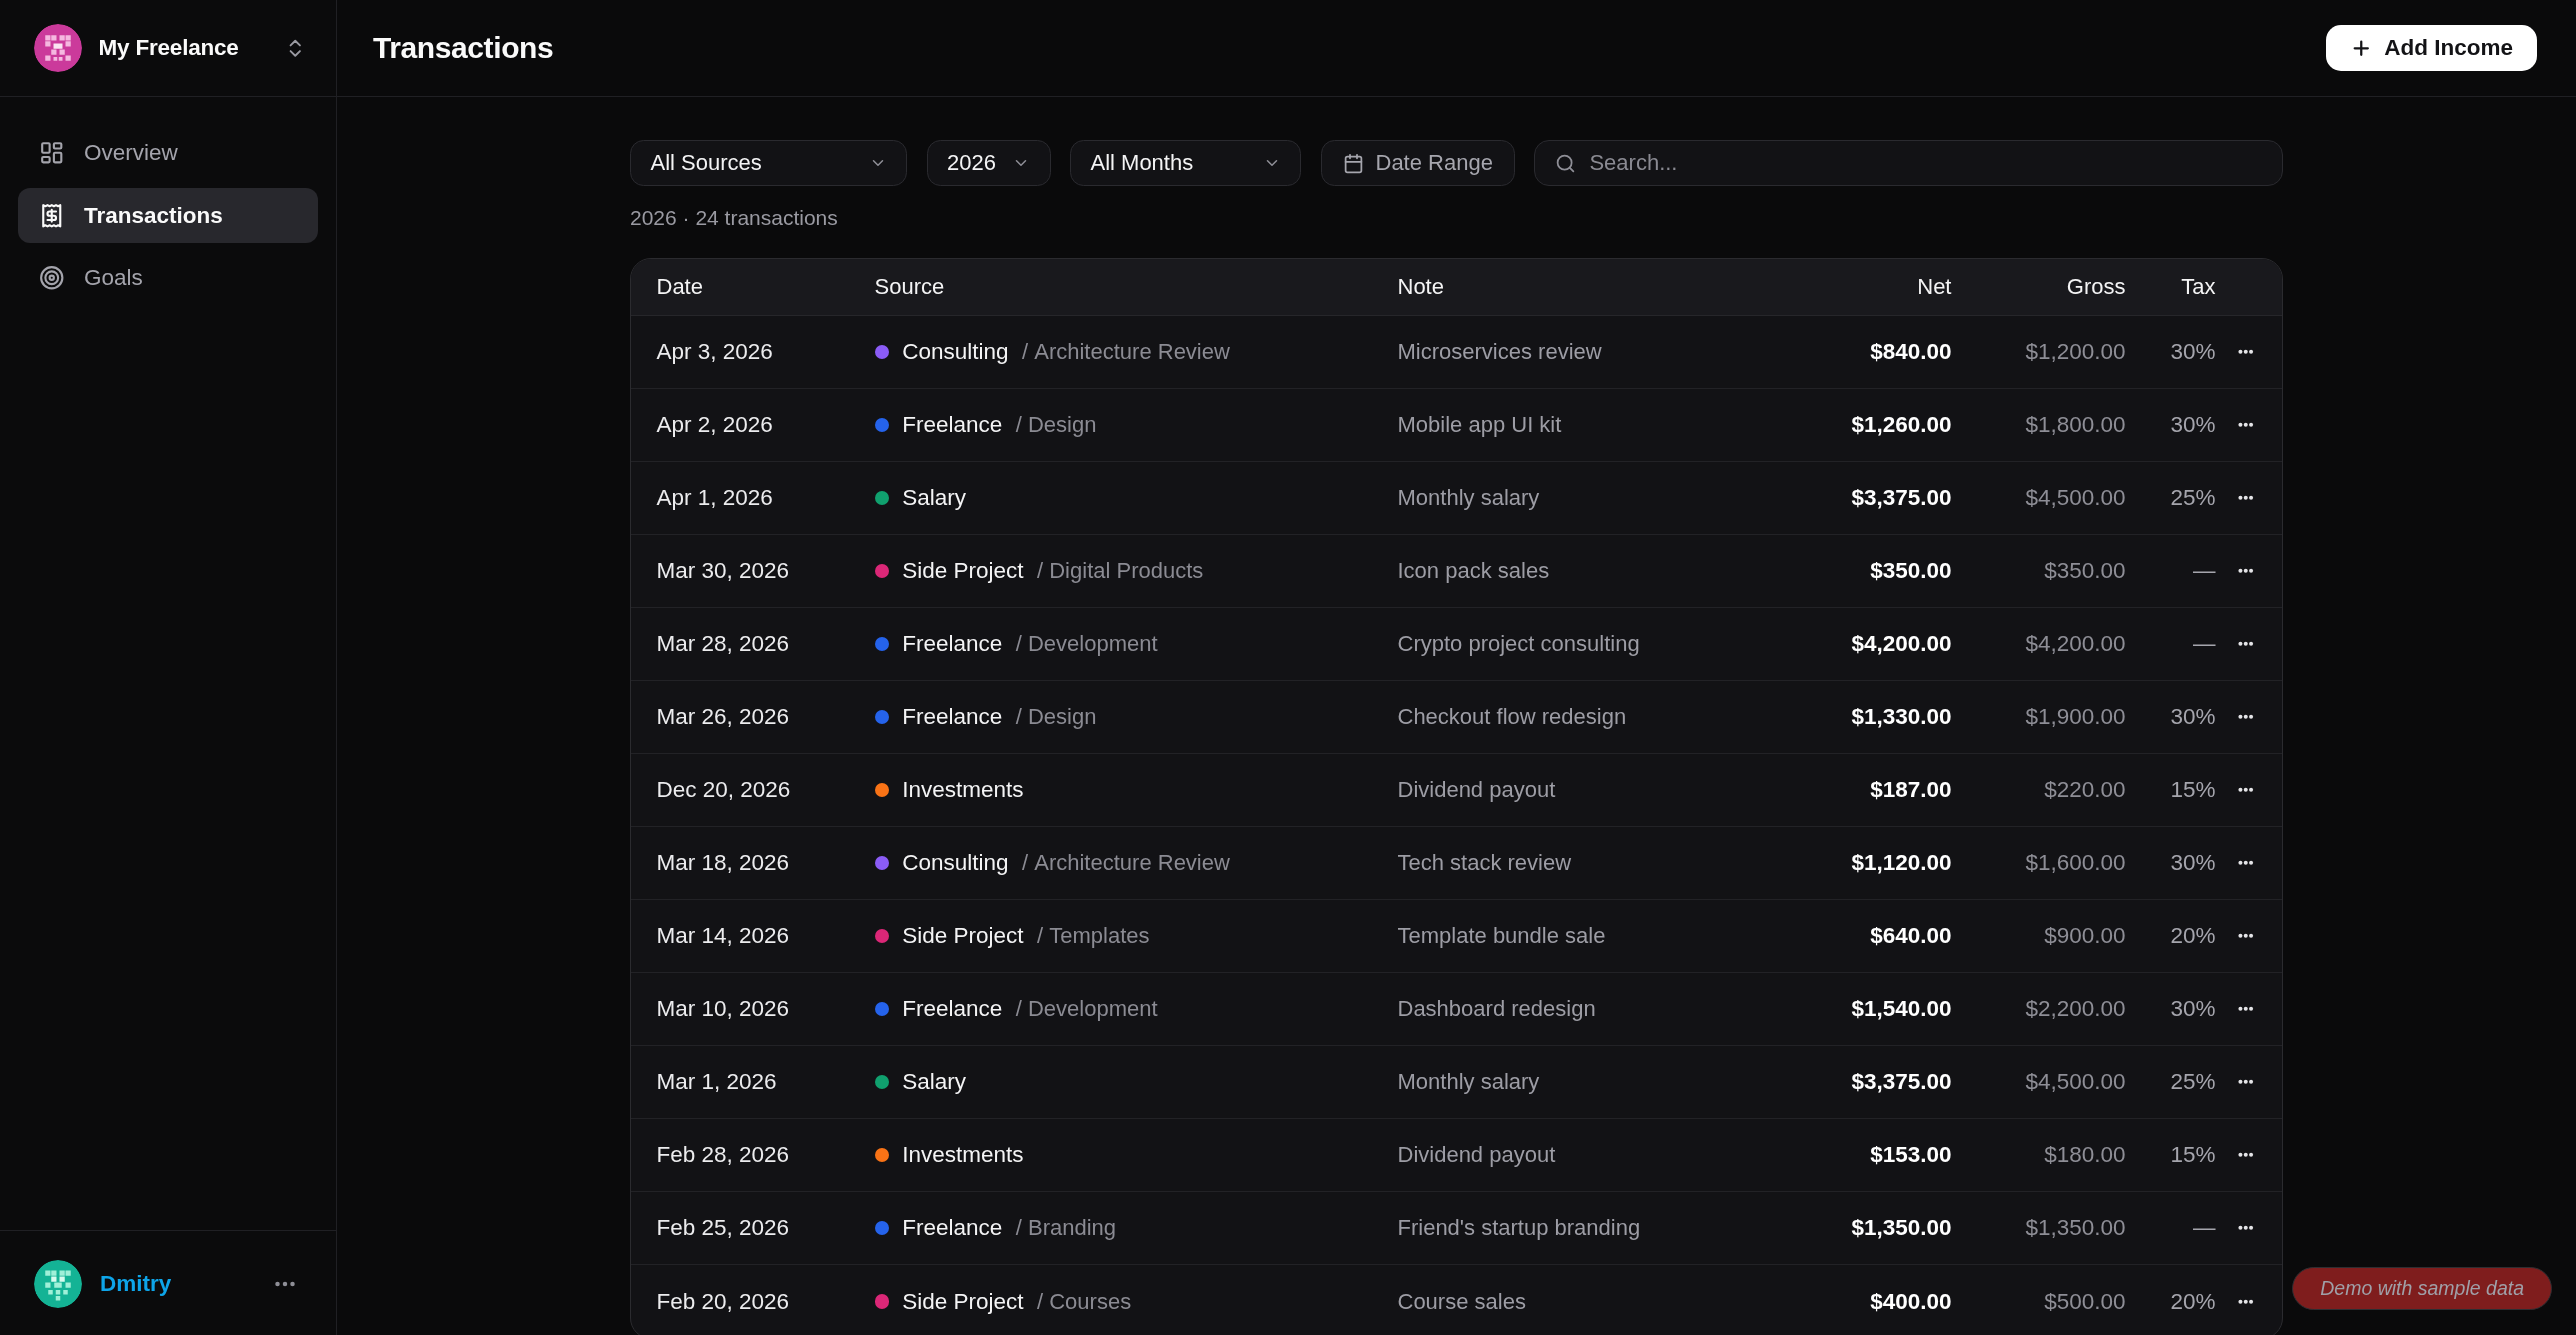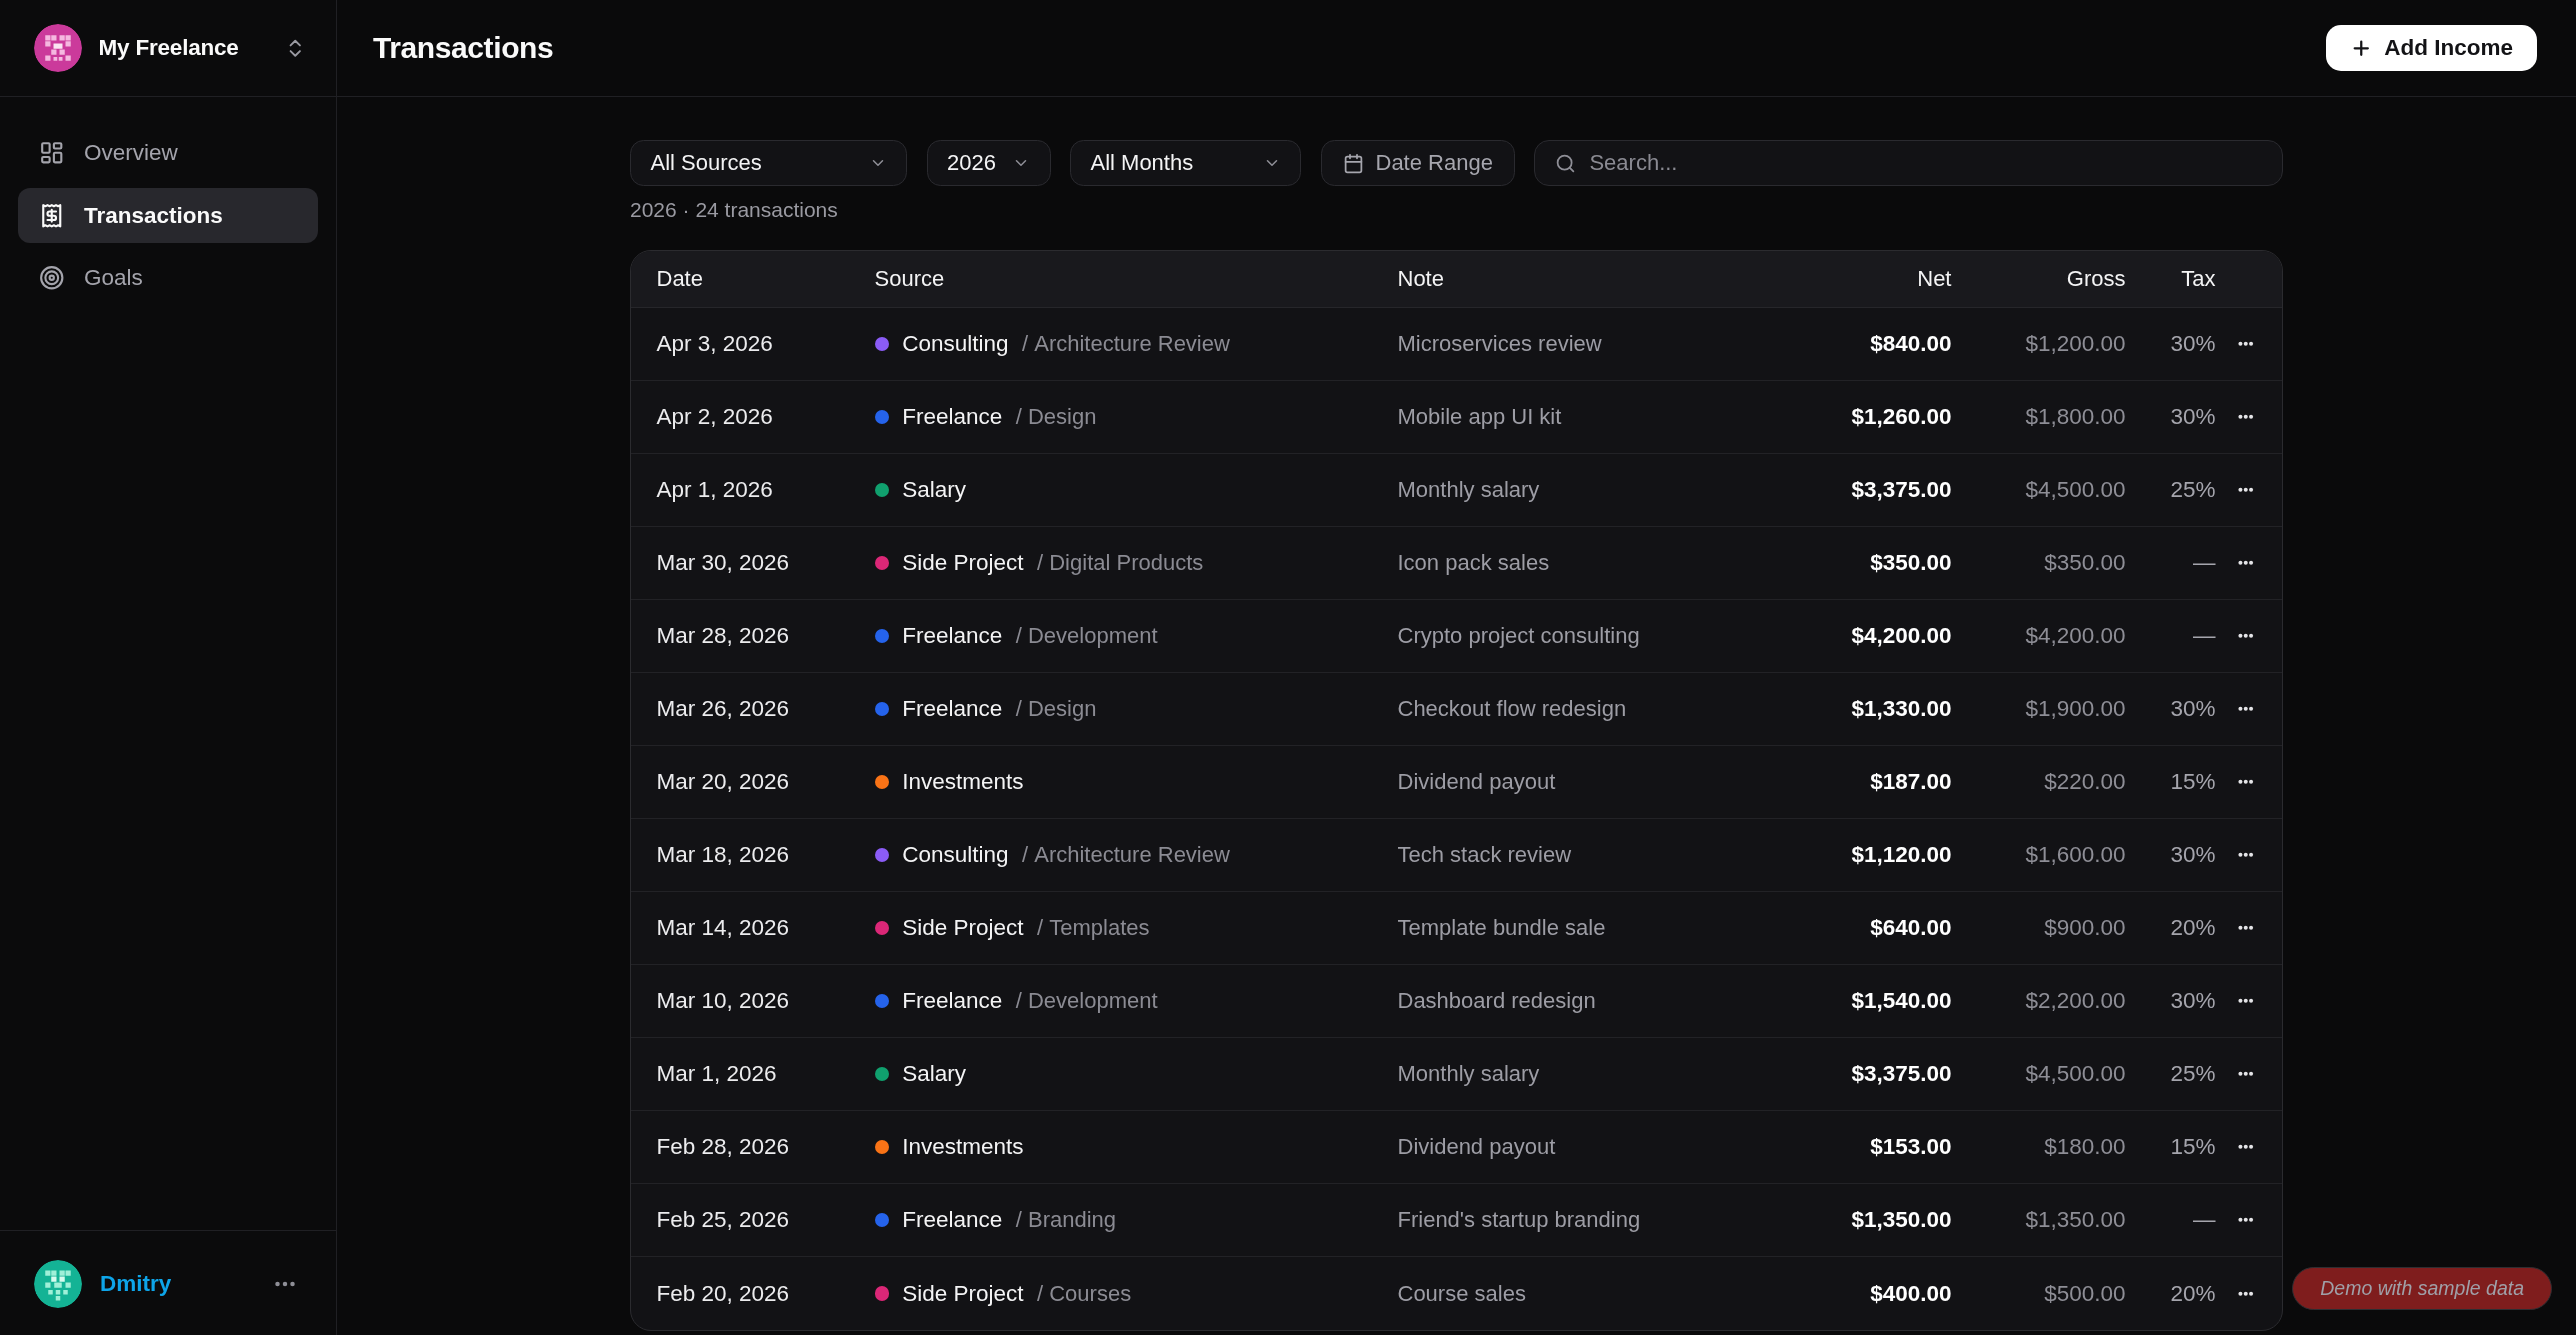--- a/index.html
+++ b/index.html
@@ -51,21 +51,21 @@
   .w-year { width:124px; }
   .w-months { width:231px; }
   .btn-range { padding:0 21px; gap:12px; color:#a6a6ae; }
   .btn-range svg { width:21px; height:21px; }
   .search { flex:1; padding:0 19.5px; gap:13.5px; border-radius:15px; cursor:text; }
   .search svg { width:21px; height:21px; color:#8f8f97; flex-shrink:0; }
   .search input { background:transparent; border:none; outline:none; color:#f4f4f5;
     font-size:22px; font-family:inherit; width:100%; }
   .search input::placeholder { color:#8a8a92; }
 
-  .summary { margin-top:12px; font-size:21px; color:#9a9aa2; }
+  .summary { margin-top:20px; font-size:21px; color:#9a9aa2; }
 
   
   .table { margin-top:28px; background:#121215; border:1.5px solid #2b2b2f; border-radius:21px;
     overflow:hidden; }
   .tr { display:grid; grid-template-columns:218px 523px 419px 135px 174px 90px 1fr;
     align-items:center; padding:0 18px 0 25.5px; height:73px; border-bottom:1.5px solid #222226; }
   .tr:last-child { border-bottom:none; }
   .thead { height:57px; background:#19191d; border-bottom:1.5px solid #26262a; }
   .th { font-size:22px; font-weight:500; color:#f4f4f5; }
   .t-right { text-align:right; }
@@ -374,21 +374,21 @@
               <button class="row-menu">
                 <svg viewBox="0 0 24 24" fill="currentColor">
                     <circle cx="7" cy="12" r="1.9"></circle>
                     <circle cx="12" cy="12" r="1.9"></circle>
                     <circle cx="17" cy="12" r="1.9"></circle>
                   </svg>
               </button>
             </div>
           </div>
             <div class="tr">
-            <div class="td-date">Mar 20, 2026</div>
+            <div class="td-date">Dec 20, 2026</div>
             <div class="td-source">
               <span class="dot" style="background-color: rgb(249, 115, 22);"></span>
               <span class="src-name">Investments</span>
 
             </div>
             <div class="td-note">Dividend payout</div>
             <div class="td-net t-right">$187.00</div>
             <div class="td-gross t-right">$220.00</div>
             <div class="td-tax t-right">15%</div>
             <div class="td-actions">

